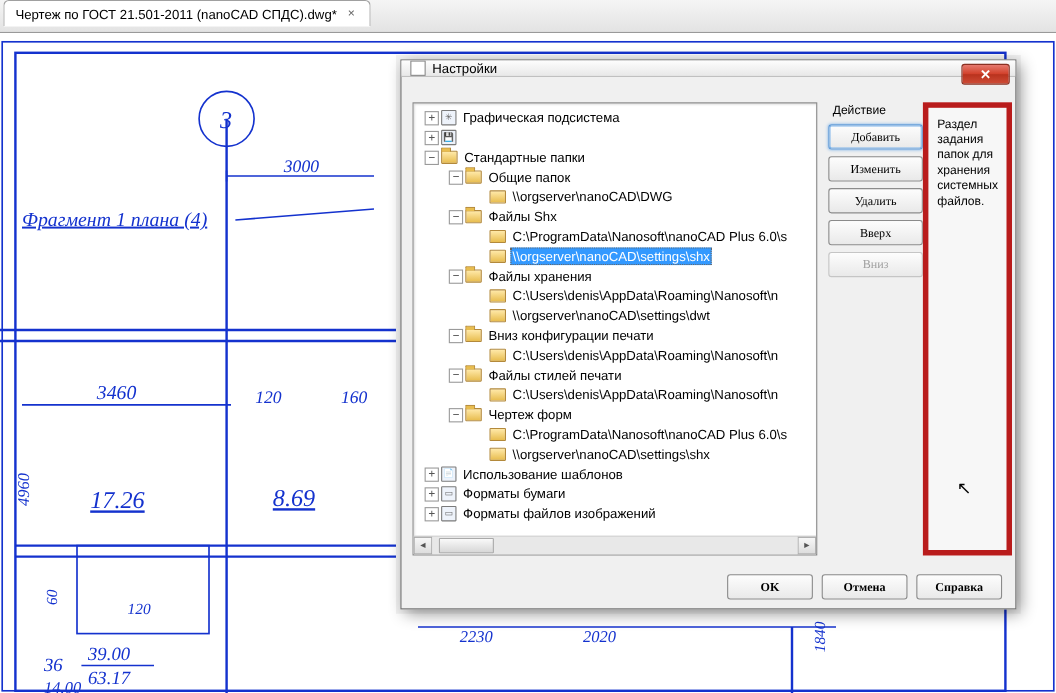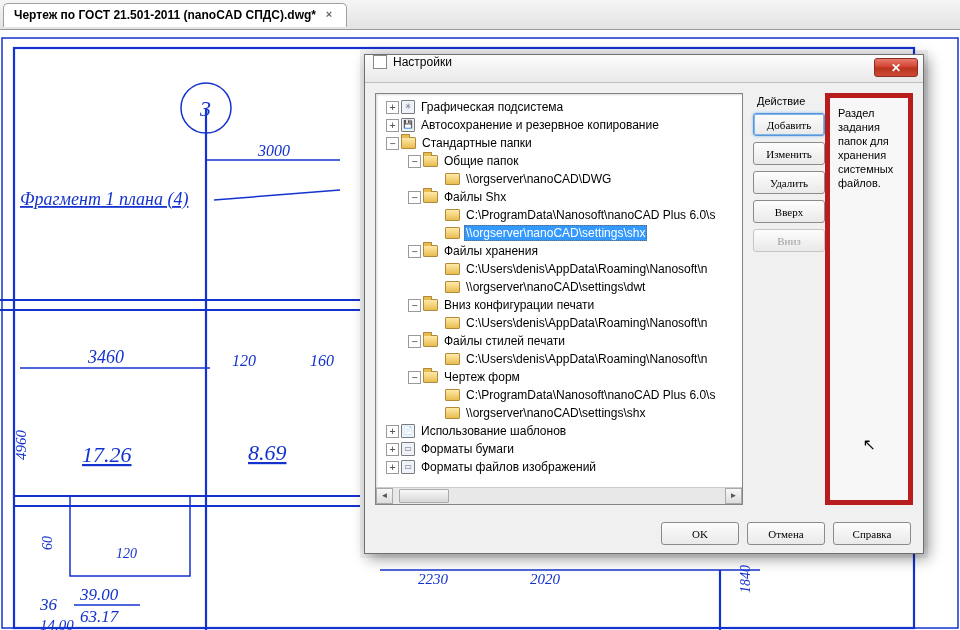--- a/index.html
+++ b/index.html
@@ -10,24 +10,23 @@
   width: 960px;
   height: 630px;
   overflow: hidden;
   position: relative;
 }
 .tab-bar {
   height: 30px;
   background: linear-gradient(to bottom, #f5f5f5, #e3e3e3);
   border-bottom: 1px solid #999;
   display: flex;
-  align-items: center;
+  align-items: flex-start;
   position: relative;
   z-index: 2;
-  font-weight: bold;
 }
 .doc-tab {
   background: #fff;
   border: 1px solid #a0a0a0;
   border-bottom: none;
   border-top-left-radius: 5px;
   border-top-right-radius: 5px;
   padding: 4px 10px 4px 10px;
   margin-left: 3px;
   font-size: 12px;
@@ -60,21 +59,21 @@
 .dialog {
   position: absolute;
   left: 364px; top: 54px;
   width: 560px; height: 500px;
   background: #f0f0f0;
   border: 1px solid #707070;
   box-shadow: 4px 4px 14px rgba(0,0,0,0.45), 0 0 0 4px rgba(0,0,0,0.05);
   z-index: 10;
 }
 .title-bar {
-  height: 28px;
+  height: 15px;
   background: linear-gradient(to bottom, #fdfdfd, #e8e8e8);
   border-bottom: 1px solid #c0c0c0;
   display: flex;
   padding-left: 8px;
   position: relative;
 }
 .title-bar-icon {
   width: 14px; height: 14px;
   background: #fff;
   border: 1px solid #888;
@@ -207,21 +206,21 @@
 }
 .action-group {
   padding-bottom: 8px;
 }
 .side-label {
   font-size: 11px;
   margin: 2px 0 6px 4px;
 }
 .win-button {
   display: block;
-  width: 72px;
+  width: 86px;
   height: 23px;
   margin: 0 auto 6px auto;
   background: linear-gradient(to bottom, #fdfdfd, #e9e9e9);
   border: 1px solid #8b8b8b;
   border-radius: 3px;
   font-size: 11px;
   font-family: Tahoma;
   cursor: pointer;
 }
 .win-button.focused {
@@ -246,21 +245,21 @@
   right: 32px; bottom: 48px;
   font-size: 16px;
   color: #000;
 }
 .dialog-buttons {
   position: absolute;
   bottom: 8px; right: 12px;
   display: flex;
   gap: 8px;
 }
-.dialog-buttons .win-button { width: 78px; margin: 0; }
+.dialog-buttons .win-button { width: 78px; margin: 0; font-weight: bold; }
 </style>
 </head>
 <body>
 
 <div class="tab-bar">
   <div class="doc-tab">
     <span>Чертеж по ГОСТ 21.501-2011 (nanoCAD СПДС).dwg*</span>
     <span class="tab-close">×</span>
   </div>
 </div>
@@ -337,21 +336,20 @@
     <div class="tree-panel">
       <div class="tree-viewport">
         <div class="tree-row" style="padding-left:6px">
             <span class="twisty box">+</span>
             <span class="node-icon">✳</span>
             <span class="tree-label">Графическая подсистема</span>
           </div>
         <div class="tree-row" style="padding-left:6px">
             <span class="twisty box">+</span>
             <span class="node-icon">💾</span>
-            <span class="tree-label">Автосохранение и резервное копирование</span>
           </div>
         <div class="tree-row" style="padding-left:6px">
             <span class="twisty box">−</span>
             <span class="folder-icon open"></span>
             <span class="tree-label">Стандартные папки</span>
           </div>
 
         <div class="tree-row" style="padding-left:28px">
             <span class="twisty box">−</span>
             <span class="folder-icon open"></span>

